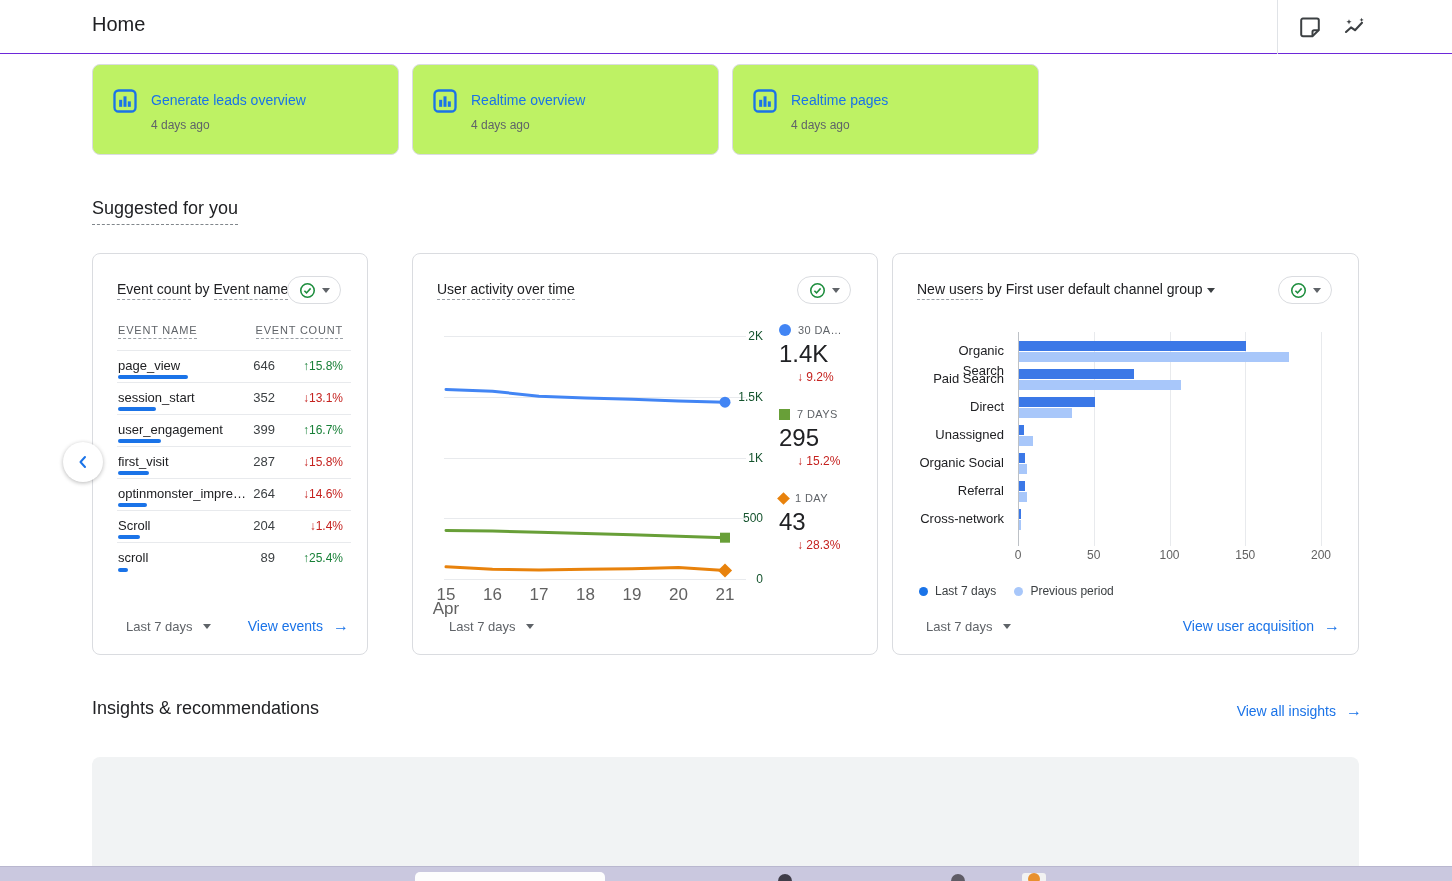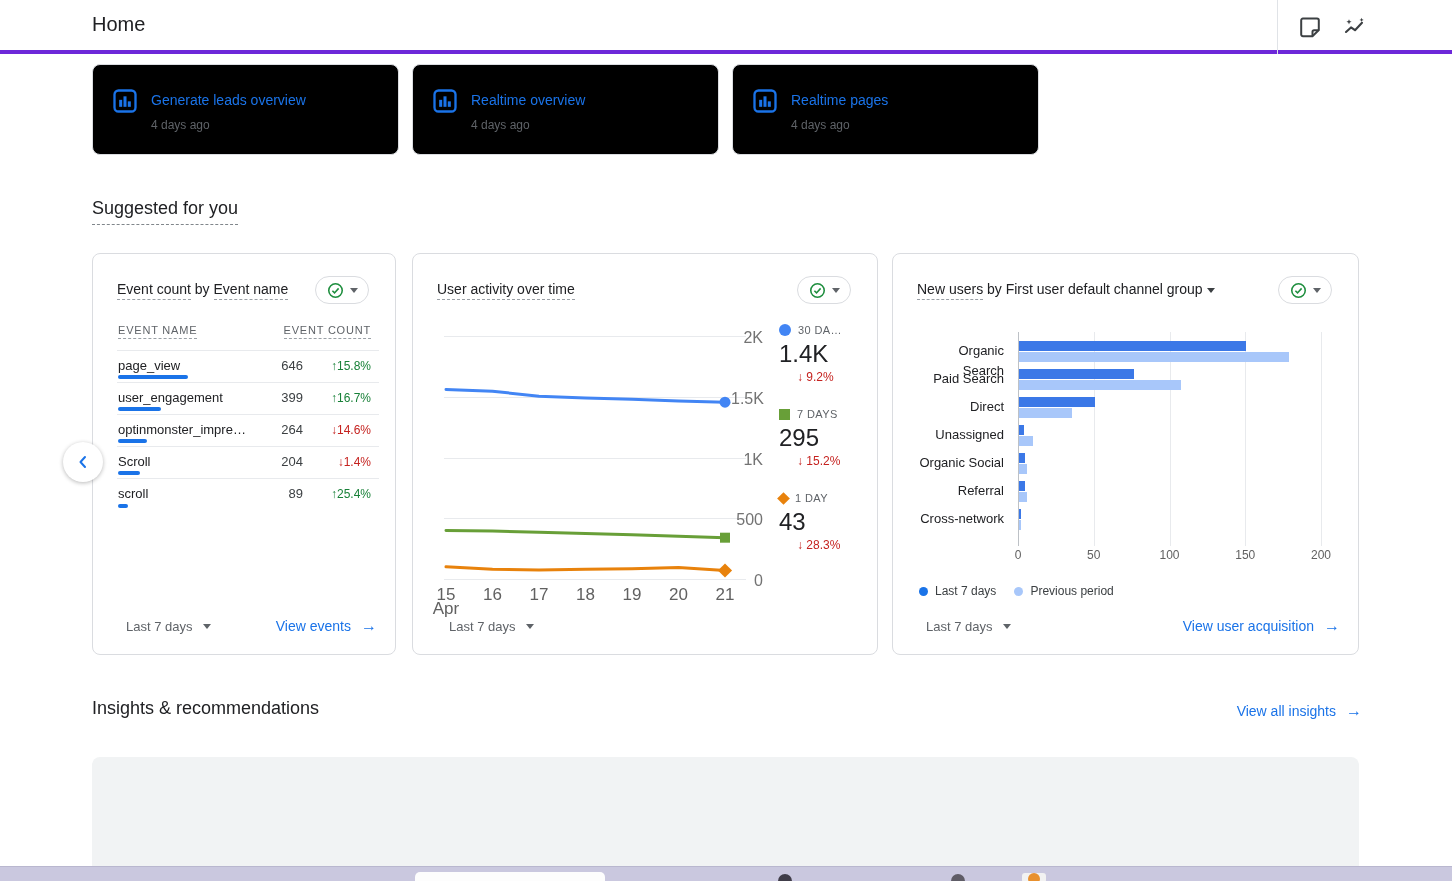--- a/index.html
+++ b/index.html
@@ -2,28 +2,28 @@
 <html><head>
 <meta charset="utf-8">
 <style>
   * { margin:0; padding:0; box-sizing:border-box; }
   html,body { width:1452px; height:881px; overflow:hidden; background:#fff;
     font-family:"Liberation Sans", sans-serif; color:#202124; }
   .abs { position:absolute; }
 
   
   .topbar { position:absolute; left:0; top:0; width:1452px; height:54px; background:#fff;
-    border-bottom:4px solid #6d28d9; }
+    border-bottom:1px solid #6d28d9; }
   .topbar h1 { position:absolute; left:92px; top:13px; font-size:20px; font-weight:400; color:#202124; }
   .topbar-right { position:absolute; right:0; top:0; height:54px; width:175px;
     border-left:1px solid #e0e3e7; display:flex; align-items:center; gap:20px; padding-left:20px; }
   .icon-btn { width:24px; height:24px; cursor:pointer; }
 
   
-  .scard { position:absolute; top:64px; width:307px; height:91px; background:#000000;
+  .scard { position:absolute; top:64px; width:307px; height:91px; background:#bef264;
     border:1px solid #dadce0; border-radius:8px; cursor:pointer; }
   .scard .ic { position:absolute; left:18px; top:22px; }
   .scard .ttl { position:absolute; left:58px; top:27px; font-size:14px; font-weight:500; color:#1a73e8; }
   .scard .sub { position:absolute; left:58px; top:53px; font-size:12px; color:#5f6368; }
 
   .section-h { font-size:18px; font-weight:400; color:#202124; }
   .dashed { border-bottom:1px dashed #80868b; padding-bottom:5px; }
   .dotted-t { border-bottom:1px dashed #9aa0a6; padding-bottom:2px; }
 
   
@@ -50,21 +50,21 @@
   .up { color:#188038; } .down { color:#c5221f; }
 
   .card-footer-range { position:absolute; left:33px; bottom:20px; font-size:13px; color:#5f6368;
     display:flex; align-items:center; gap:10px; cursor:pointer; }
   .card-link { position:absolute; right:18px; bottom:19px; font-size:14px; font-weight:500;
     color:#1a73e8; cursor:pointer; }
   .card-link .arr { margin-left:10px; font-size:16px; }
 
   
   .grid-line { position:absolute; left:31px; width:302px; height:1px; background:#e8eaed; }
-  .ytick { position:absolute; left:318px; width:32px; text-align:right; font-size:16px; color:#737373; }
+  .ytick { position:absolute; left:318px; width:32px; text-align:right; font-size:12px; color:#14532d; }
   .xtick { position:absolute; width:40px; text-align:center; font-size:17px; color:#616161; }
   .stat-block { position:absolute; left:366px; width:100px; }
   .stat-lbl { font-size:11px; font-weight:500; color:#5f6368; letter-spacing:.4px;
     display:flex; align-items:center; gap:7px; }
   .stat-val { font-size:24px; color:#202124; margin:4px 0 2px 0; }
   .stat-chg { font-size:12px; color:#c5221f; margin-left:18px; }
   .mk { display:inline-block; }
 
   
   .cat-lbl { position:absolute; left:22px; width:89px; text-align:right; height:20px;
@@ -142,45 +142,57 @@
 </div>
 
 <div class="abs section-h dashed" style="left:92px; top:198px;">Suggested for you</div>
 
 <div class="prev-btn">
   <svg width="16" height="16" viewBox="0 0 16 16">
     <path d="M10 3L5.5 8 10 13" fill="none" stroke="#1a73e8" stroke-width="2" stroke-linecap="round" stroke-linejoin="round"></path>
   </svg>
 </div>
 
-<div class="card" style="left:92px; width:304px;">
+<div class="card" style="left:92px; width:276px;">
   <div class="card-title"><span class="dotted-t">Event count</span><span> by </span><span class="dotted-t">Event name</span></div>
   <div class="pill">
     <svg width="17" height="17" viewBox="0 0 24 24">
       <circle cx="12" cy="12" r="9.5" fill="none" stroke="#1e8e3e" stroke-width="2.2"></circle>
       <path d="M7.6 12.4l3 3 5.8-6.4" fill="none" stroke="#1e8e3e" stroke-width="2.2"></path>
     </svg>
     <span class="caret"></span>
   </div>
   <div class="tbl-head">
     <span class="h1 dotted-t">EVENT NAME</span>
     <span class="h2 dotted-t">EVENT COUNT</span>
   </div>
   <div class="ev-rows">
       <div class="ev-row">
         <span class="ev-name">page_view</span>
         <span class="ev-bar" style="width:70px"></span>
         <span class="ev-count">646</span>
         <span class="ev-change up">↑15.8%</span>
       </div>
       <div class="ev-row">
+        <span class="ev-name">session_start</span>
+        <span class="ev-bar" style="width:38px"></span>
+        <span class="ev-count">352</span>
+        <span class="ev-change down">↓13.1%</span>
+      </div>
+      <div class="ev-row">
         <span class="ev-name">user_engagement</span>
         <span class="ev-bar" style="width:43px"></span>
         <span class="ev-count">399</span>
         <span class="ev-change up">↑16.7%</span>
+      </div>
+      <div class="ev-row">
+        <span class="ev-name">first_visit</span>
+        <span class="ev-bar" style="width:31px"></span>
+        <span class="ev-count">287</span>
+        <span class="ev-change down">↓15.8%</span>
       </div>
       <div class="ev-row">
         <span class="ev-name">optinmonster_impre…</span>
         <span class="ev-bar" style="width:29px"></span>
         <span class="ev-count">264</span>
         <span class="ev-change down">↓14.6%</span>
       </div>
       <div class="ev-row">
         <span class="ev-name">Scroll</span>
         <span class="ev-bar" style="width:22px"></span>

